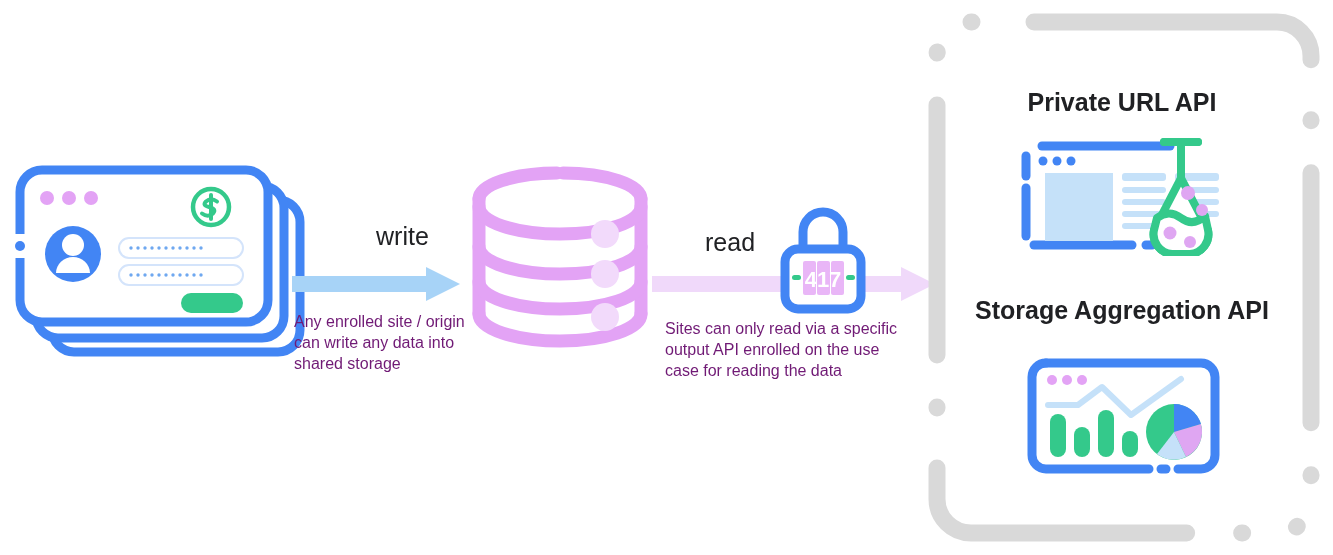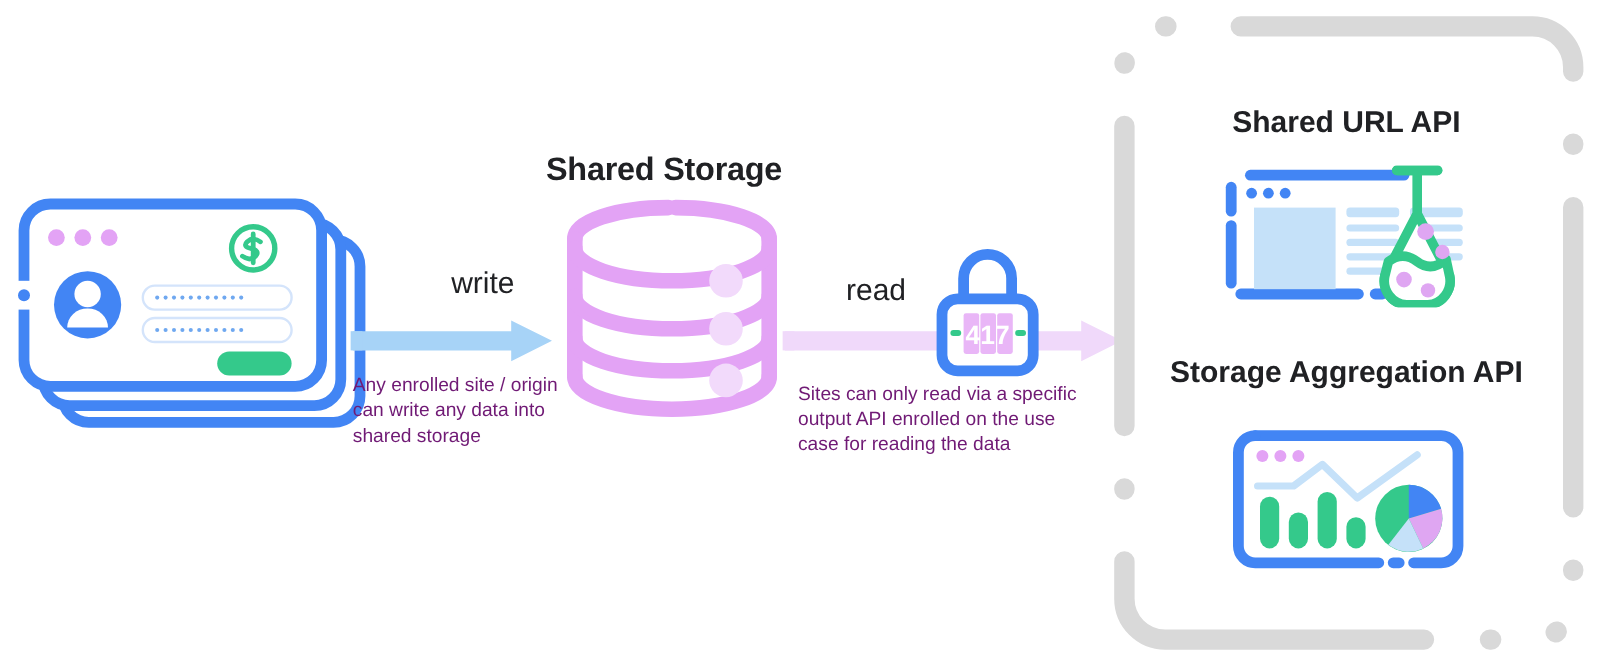--- a/index.html
+++ b/index.html
@@ -139,21 +139,20 @@
 
   <div class="abs flow-label write-label">write</div>
 
   <svg class="abs" style="left:292px; top:266px;" width="170" height="36" viewBox="0 0 170 36">
     <path d="M2 10 L134 10 L134 1 L168 18 L134 35 L134 26 L2 26 Z" fill="#A7D3F7"></path>
     <rect x="0" y="10" width="10" height="16" fill="#A7D3F7"></rect>
   </svg>
 
   <div class="abs caption write-caption">Any enrolled site / origin can write any data into shared storage</div>
 
-  <div class="abs title-bold shared-storage-title">Shared Storage</div>
 
   <svg class="abs" style="left:465px; top:162px;" width="190" height="190" viewBox="0 0 190 190">
     <g fill="none" stroke="#E3A3F5" stroke-width="13" stroke-linecap="round">
 
       <path d="M92 11 A78 26 0 0 0 14 37"></path>
       <path d="M98 11 A78 26 0 0 1 176 37"></path>
 
       <path d="M14 37 L14 152"></path>
       <path d="M176 37 L176 152"></path>
 
@@ -193,21 +192,21 @@
     <rect x="15" y="72" width="9" height="5" rx="2.5" fill="#34C98B"></rect>
     <rect x="69" y="72" width="9" height="5" rx="2.5" fill="#34C98B"></rect>
   </svg>
 
   <div class="abs caption read-caption">Sites can only read via a specific output API enrolled on the use case for reading the data</div>
 
   <svg class="abs panel-frame" width="418" height="555" viewBox="0 0 418 555">
     <rect x="22" y="22" width="374" height="511" rx="34" ry="34" fill="none" stroke="#D9D9D9" stroke-width="17" stroke-linecap="round" stroke-dasharray="1 62 300 60 1 52 250 52 1 55 1 55 1 55 300 60 1 52 250 52 1 55 1 55"></rect>
   </svg>
 
-  <div class="abs api-title select-url-title">Shared URL API</div>
+  <div class="abs api-title select-url-title">Private URL API</div>
 
   <svg class="abs" style="left:1012px; top:138px;" width="220" height="118" viewBox="0 0 220 118">
 
     <g fill="none" stroke="#4285F4" stroke-width="9" stroke-linecap="round">
       <path d="M30 8 L158 8"></path>
       <path d="M14 18 L14 38"></path>
       <path d="M14 50 L14 98"></path>
       <path d="M22 107 L120 107"></path>
       <path d="M134 107 L140 107"></path>
       <path d="M152 107 L166 107"></path>

